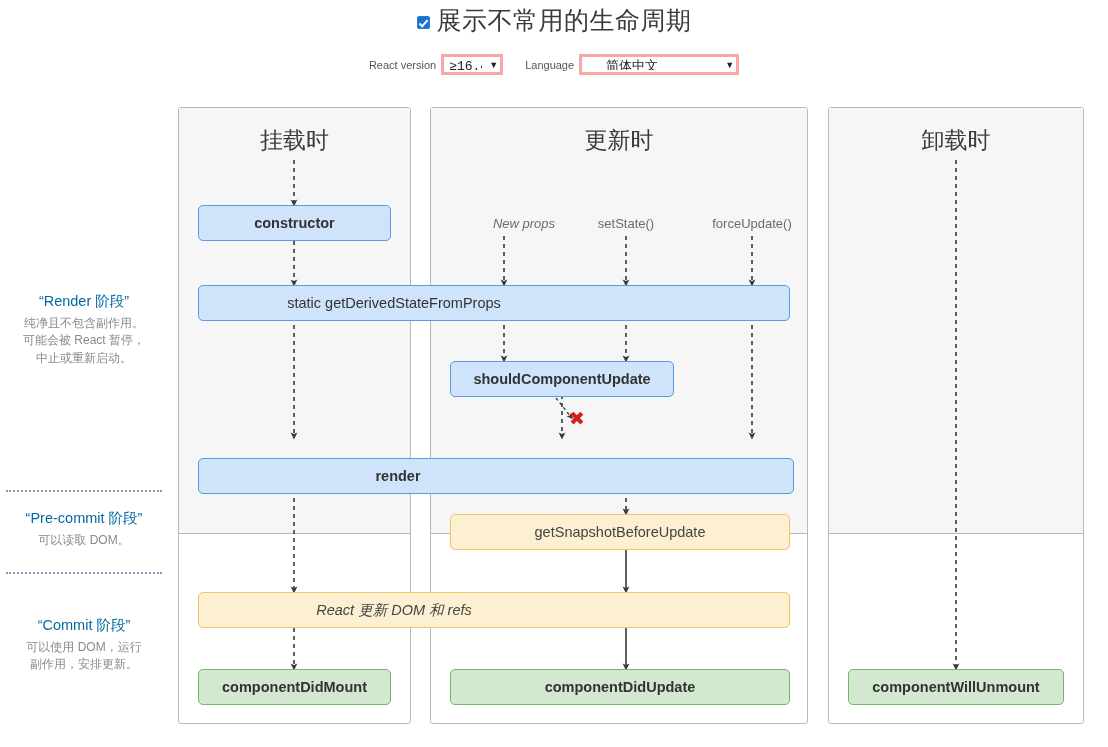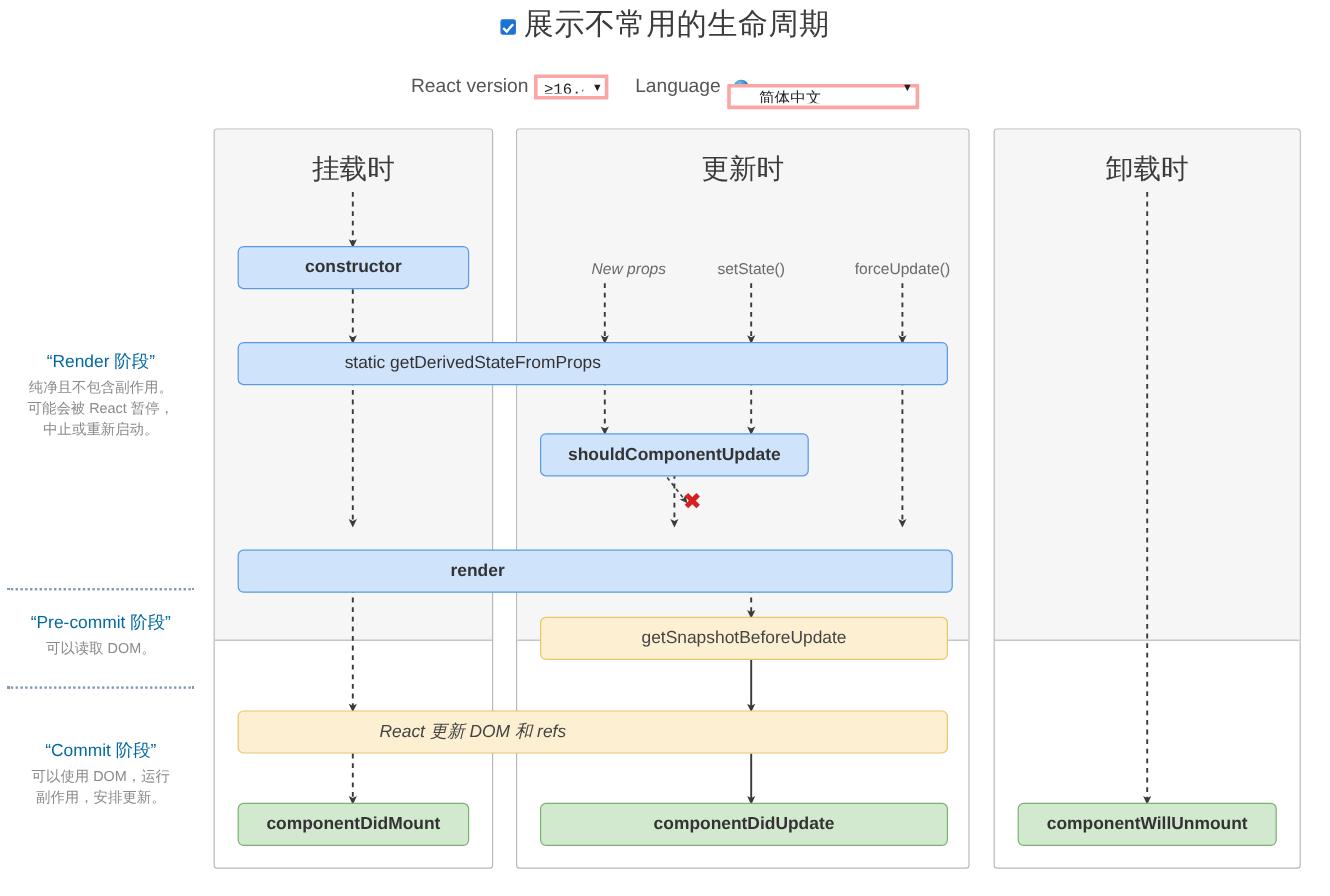--- a/index.html
+++ b/index.html
@@ -29,36 +29,36 @@
     width:3px;height:7px;border:solid #fff;border-width:0 2px 2px 0;
     transform:rotate(42deg);
   }
   .title-text{font-size:25px;color:#3b3b3b;letter-spacing:.5px;line-height:1;}
 
   .ctrl-row{
     position:absolute;left:0;top:54px;width:1108px;
     display:flex;align-items:center;justify-content:center;gap:0;
     font-size:13px;color:#555;
   }
-  .ctrl-label{color:#555;font-size:16px;margin-right:5px;}
+  .ctrl-label{color:#555;font-size:11px;margin-right:5px;}
   .sel{
     font-family:Liberation Mono, monospace;
     font-size:13px;color:#222;background:#fff;
     border:3px solid #fca5a5;border-radius:1px;
     padding:2px 18px 2px 5px;height:21px;box-sizing:border-box;
     -webkit-appearance:none;appearance:none;cursor:pointer;
     position:relative;line-height:15px;
   }
   .selwrap{position:relative;display:inline-block;}
   .selwrap .chev{
     position:absolute;right:5px;top:50%;transform:translateY(-55%);
     pointer-events:none;font-size:9px;color:#222;
   }
   .sel-ver{width:62px;}
-  .sel-lang{width:160px;padding-left:24px;margin-top:16px;}
+  .sel-lang{width:160px;padding-left:24px;}
   .globe{
     position:absolute;left:5px;top:50%;transform:translateY(-50%);
     width:13px;height:13px;border-radius:50%;
     background:radial-gradient(circle at 35% 30%, #7ec8f0 0%, #2e86c8 55%, #1a5f96 100%);
     box-shadow:inset -1px -1px 2px rgba(0,0,0,.35);
     pointer-events:none;overflow:hidden;
   }
   .globe::before{
     content:"";position:absolute;left:1px;top:3px;width:5px;height:6px;
     background:#3fa34d;border-radius:40% 60% 50% 50%;

